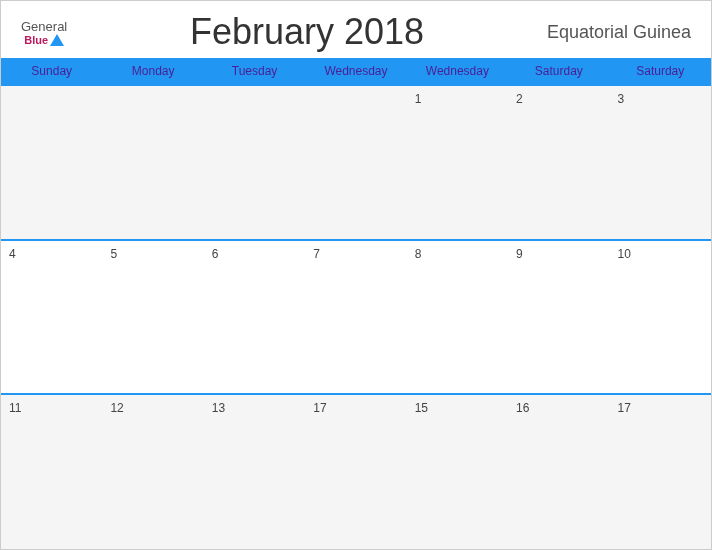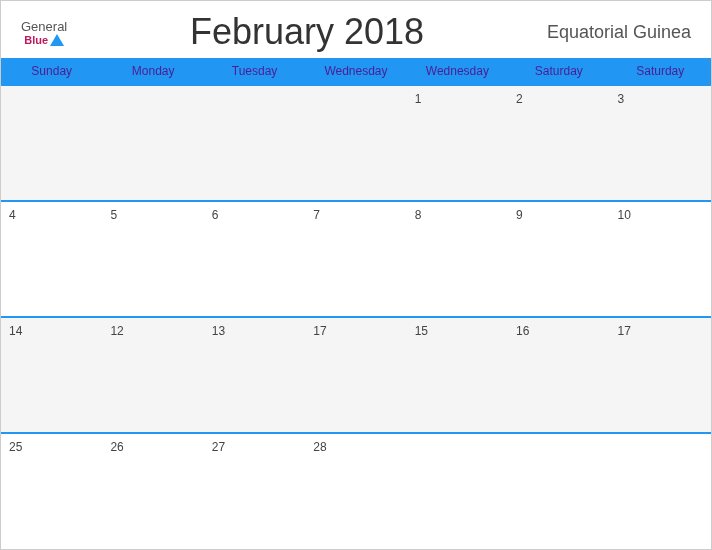--- a/index.html
+++ b/index.html
@@ -147,32 +147,23 @@
         <tr>
           <td><span class="day-num">4</span></td>
           <td><span class="day-num">5</span></td>
           <td><span class="day-num">6</span></td>
           <td><span class="day-num">7</span></td>
           <td><span class="day-num">8</span></td>
           <td><span class="day-num">9</span></td>
           <td><span class="day-num">10</span></td>
         </tr>
         <tr>
-          <td><span class="day-num">14</span></td>
+          <td><span class="day-num">11</span></td>
           <td><span class="day-num">12</span></td>
           <td><span class="day-num">13</span></td>
           <td><span class="day-num">17</span></td>
           <td><span class="day-num">15</span></td>
           <td><span class="day-num">16</span></td>
           <td><span class="day-num">17</span></td>
         </tr>
-        <tr>
-          <td><span class="day-num">25</span></td>
-          <td><span class="day-num">26</span></td>
-          <td><span class="day-num">27</span></td>
-          <td><span class="day-num">28</span></td>
-          <td class="empty-cell"></td>
-          <td class="empty-cell"></td>
-          <td class="empty-cell"></td>
-        </tr>
       </tbody>
   </table>
 </div>
 
 </body></html>

